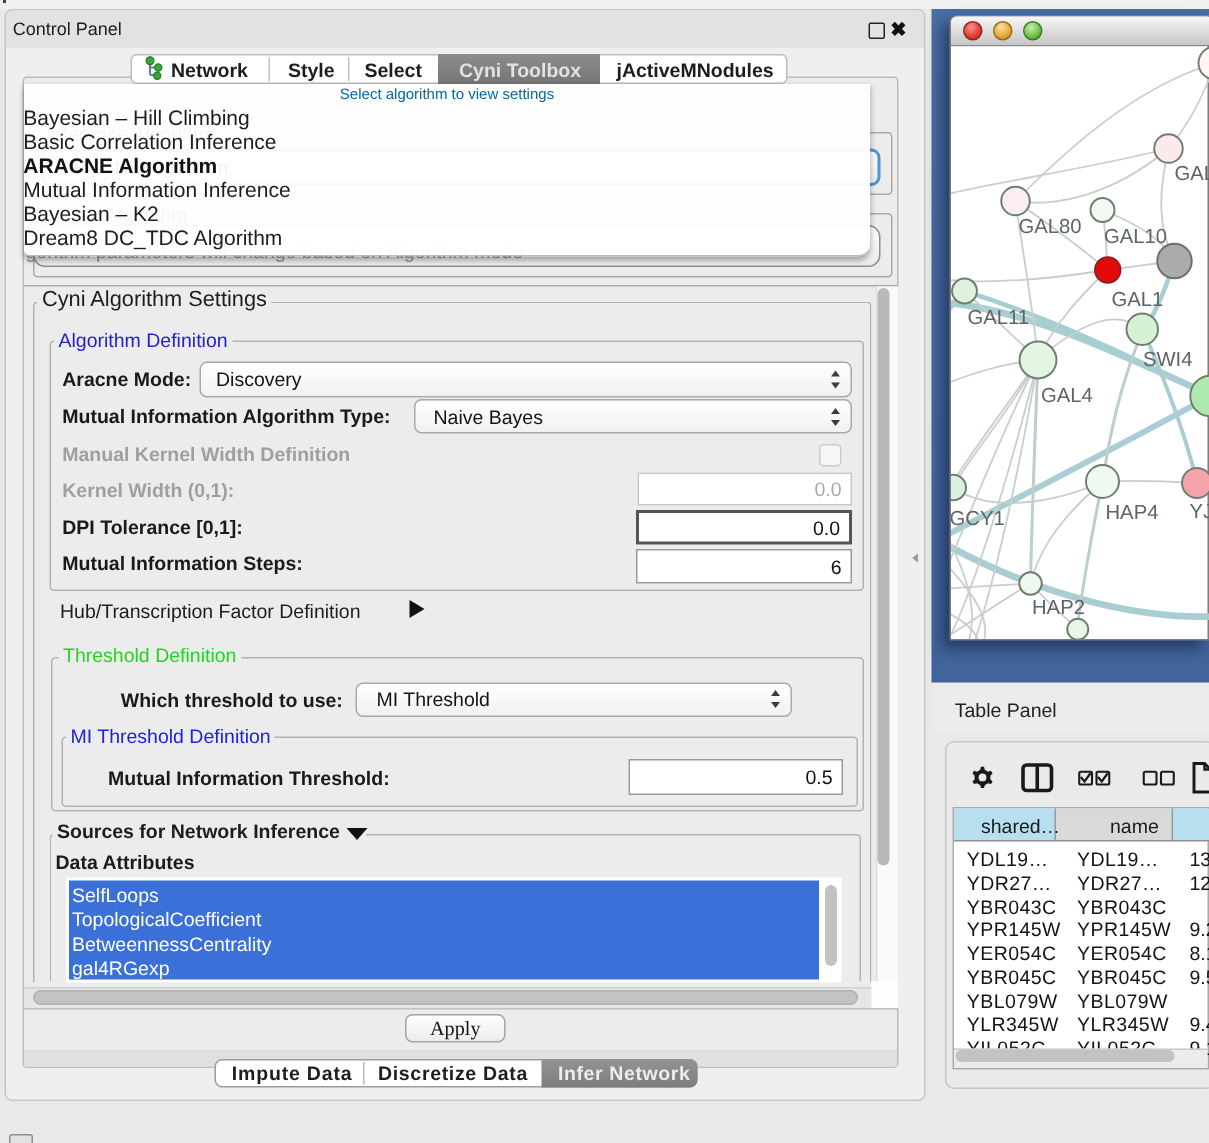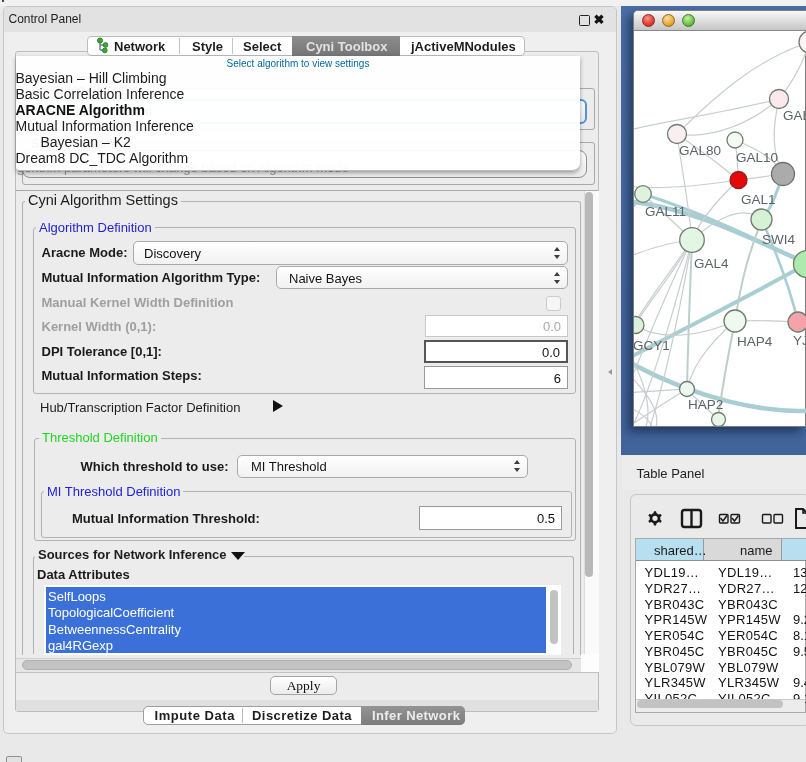--- a/index.html
+++ b/index.html
@@ -66,21 +66,21 @@
 <div class="abs" style="left:28px;top:135.5px;font-size:13px;color:#3a3a3a;background:#ececec;padding:0 3px;">Select Algorithm</div>
 <div class="abs" style="left:22px;top:150px;width:564.5px;height:27.5px;border:1px solid #8e8e8e;border-radius:8px;background:linear-gradient(#fcfcfc,#ebebeb);box-sizing:border-box;"></div>
 <div class="abs" style="left:17px;top:159.5px;font-size:13px;color:#989898;">gorithm parameters will change based on Algorithm mode</div>
 
 <div class="abs" style="left:16px;top:56px;width:564px;height:114px;background:rgba(255,255,255,0.95);border-radius:0 0 8px 4px;box-shadow:0 2px 4px rgba(0,0,0,0.35);border-bottom:1px solid #bbb;"></div>
 <div class="abs" style="left:16px;top:57.5px;width:564px;text-align:center;font-size:10px;color:#0369a1;">Select algorithm to view settings</div>
 <div class="abs" style="left:15.5px;top:69.5px;font-size:14px;color:#1d1d1d;">Bayesian – Hill Climbing</div>
 <div class="abs" style="left:15.5px;top:85.5px;font-size:14px;color:#1d1d1d;">Basic Correlation Inference</div>
 <div class="abs" style="left:15.5px;top:101.5px;font-size:14px;font-weight:bold;color:#111;">ARACNE Algorithm</div>
 <div class="abs" style="left:15.5px;top:117.5px;font-size:14px;color:#1d1d1d;">Mutual Information Inference</div>
-<div class="abs" style="left:15.5px;top:133.5px;font-size:14px;color:#1d1d1d;padding-left:25px;">Bayesian – K2</div>
+<div class="abs" style="left:15.5px;top:133.5px;font-size:14px;color:#1d1d1d;">Bayesian – K2</div>
 <div class="abs" style="left:15.5px;top:149.5px;font-size:14px;color:#1d1d1d;">Dream8 DC_TDC Algorithm</div>
 
 <div class="abs" style="left:22px;top:200.5px;width:559px;height:454px;border:1px solid #b2b2b2;border-bottom:none;border-radius:3px 3px 0 0;box-sizing:border-box;"></div>
 <div class="grpcap" style="left:25px;top:199.5px;color:#1d1d1d;font-size:14.5px;">Cyni Algorithm Settings</div>
 
 <div class="grp" style="left:33px;top:227px;width:541px;height:165px;"></div>
 <div class="grpcap" style="left:36px;top:227px;color:#2222cc;">Algorithm Definition</div>
 
 <div class="blbl" style="left:41.5px;top:244.5px;">Aracne Mode:</div>
 <div class="combo" style="left:133px;top:241px;width:433px;height:22px;">

